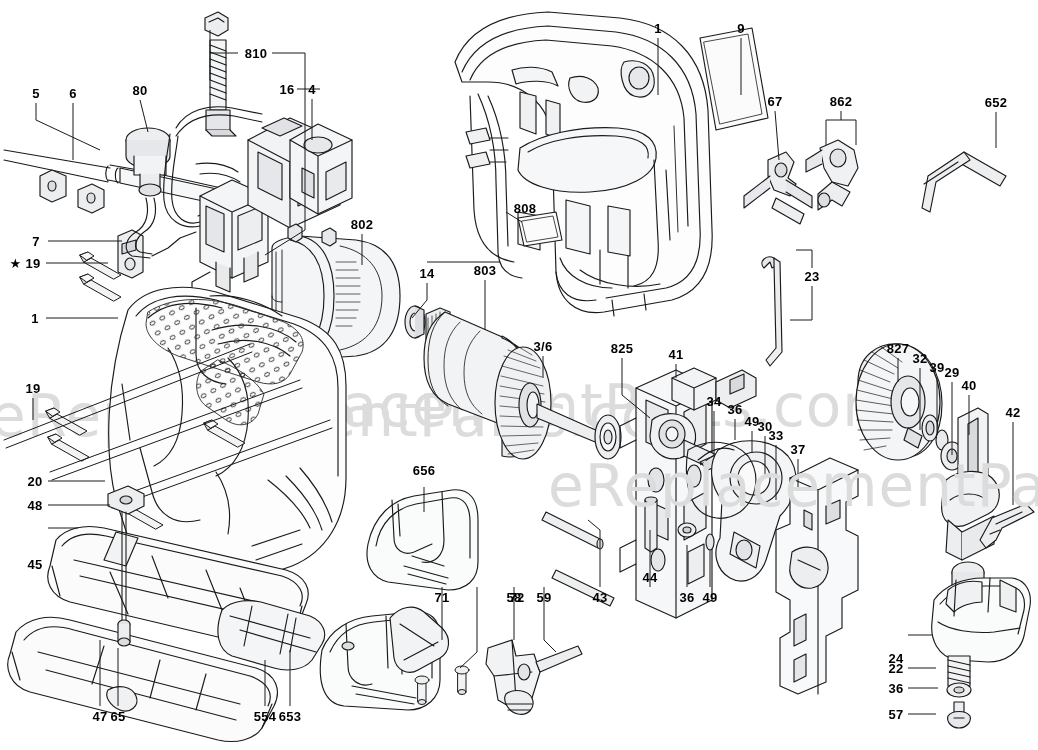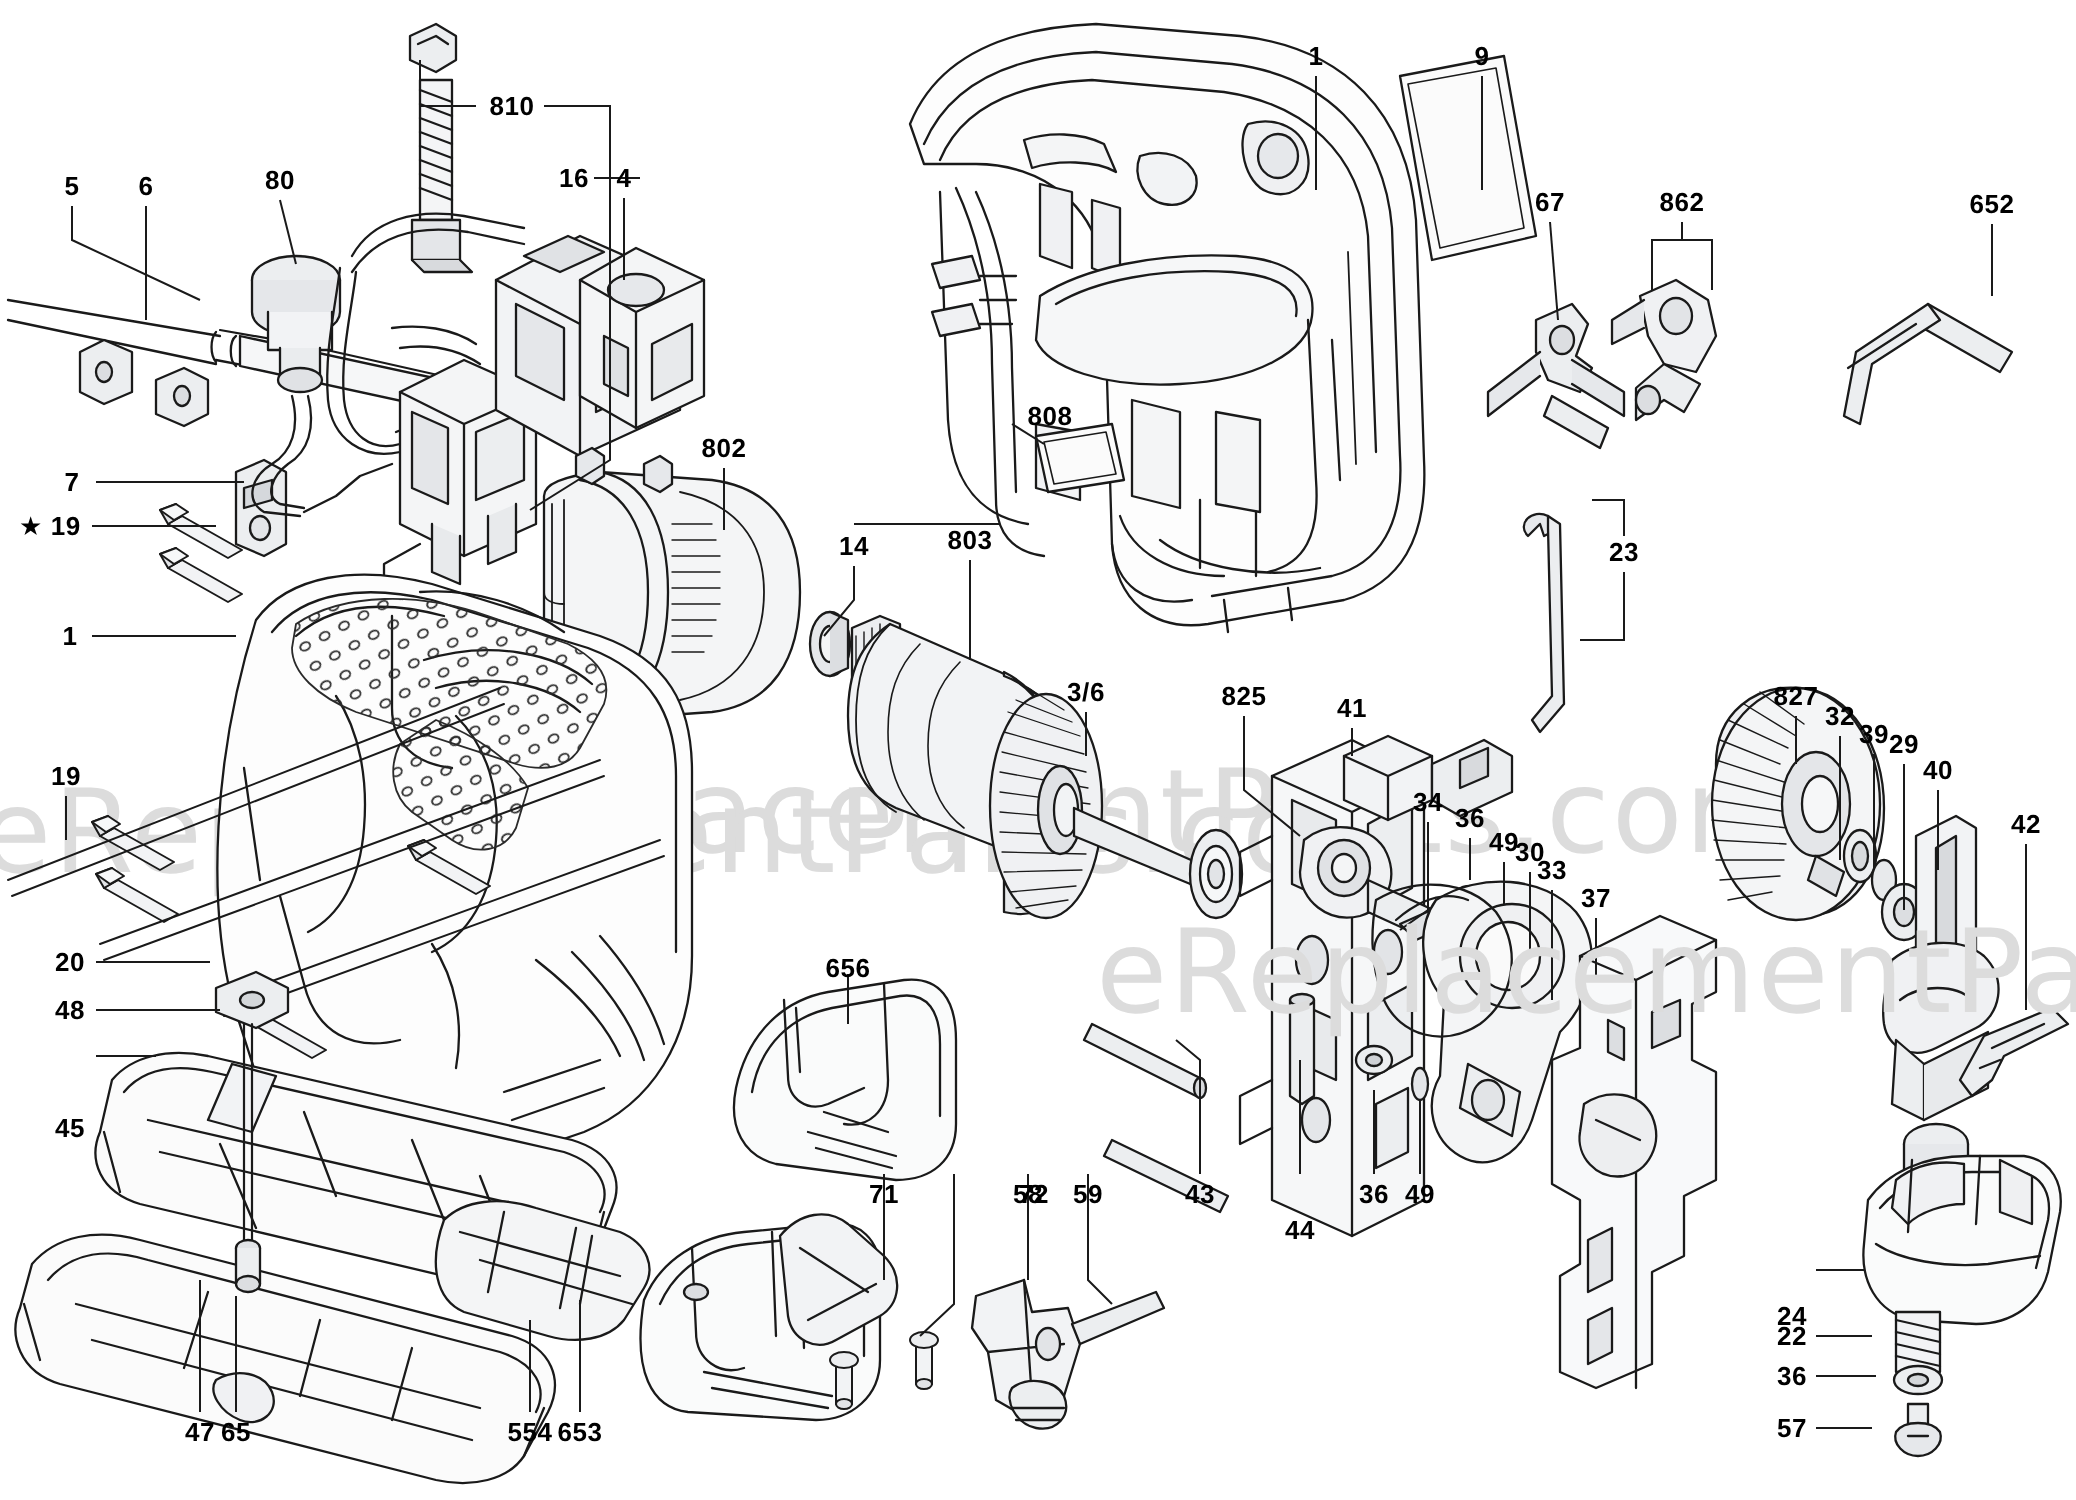--- a/index.html
+++ b/index.html
@@ -619,21 +619,21 @@
       <div class="lbl" style="left: 25px; top: 263px;">★ 19</div>
       <div class="lbl" style="left: 362px; top: 224px;">802</div>
       <div class="lbl" style="left: 35px; top: 318px;">1</div>
       <div class="lbl" style="left: 427px; top: 273px;">14</div>
       <div class="lbl" style="left: 485px; top: 270px;">803</div>
       <div class="lbl" style="left: 543px; top: 346px;">3/6</div>
       <div class="lbl" style="left: 33px; top: 388px;">19</div>
       <div class="lbl" style="left: 35px; top: 481px;">20</div>
       <div class="lbl" style="left: 35px; top: 505px;">48</div>
       <div class="lbl" style="left: 35px; top: 528px; margin-top: 36px;">45</div>
-      <div class="lbl" style="left: 424px; top: 484px;">656</div>
+      <div class="lbl" style="left: 424px; top: 470px;">656</div>
       <div class="lbl" style="left: 100px; top: 716px;">47</div>
       <div class="lbl" style="left: 118px; top: 716px;">65</div>
       <div class="lbl" style="left: 265px; top: 716px;">554</div>
       <div class="lbl" style="left: 290px; top: 716px;">653</div>
       <div class="lbl" style="left: 658px; top: 28px;">1</div>
       <div class="lbl" style="left: 741px; top: 28px;">9</div>
       <div class="lbl" style="left: 496px; top: 208px; margin-left: 29px;">808</div>
       <div class="lbl" style="left: 775px; top: 101px;">67</div>
       <div class="lbl" style="left: 841px; top: 101px;">862</div>
       <div class="lbl" style="left: 996px; top: 102px;">652</div>
@@ -650,21 +650,21 @@
       <div class="lbl" style="left: 920px; top: 358px;">32</div>
       <div class="lbl" style="left: 937px; top: 367px;">39</div>
       <div class="lbl" style="left: 952px; top: 372px;">29</div>
       <div class="lbl" style="left: 969px; top: 385px;">40</div>
       <div class="lbl" style="left: 1013px; top: 412px;">42</div>
       <div class="lbl" style="left: 442px; top: 597px;">71</div>
       <div class="lbl" style="left: 477px; top: 597px; margin-left: 40px;">72</div>
       <div class="lbl" style="left: 514px; top: 597px;">58</div>
       <div class="lbl" style="left: 544px; top: 597px;">59</div>
       <div class="lbl" style="left: 600px; top: 597px;">43</div>
-      <div class="lbl" style="left: 650px; top: 615px;">44</div>
+      <div class="lbl" style="left: 650px; top: 577px;">44</div>
       <div class="lbl" style="left: 687px; top: 597px;">36</div>
       <div class="lbl" style="left: 710px; top: 597px;">49</div>
       <div class="lbl" style="left: 896px; top: 658px;">24</div>
       <div class="lbl" style="left: 896px; top: 668px;">22</div>
       <div class="lbl" style="left: 896px; top: 688px;">36</div>
       <div class="lbl" style="left: 896px; top: 714px;">57</div>
     </div>
 
 </div>
 

